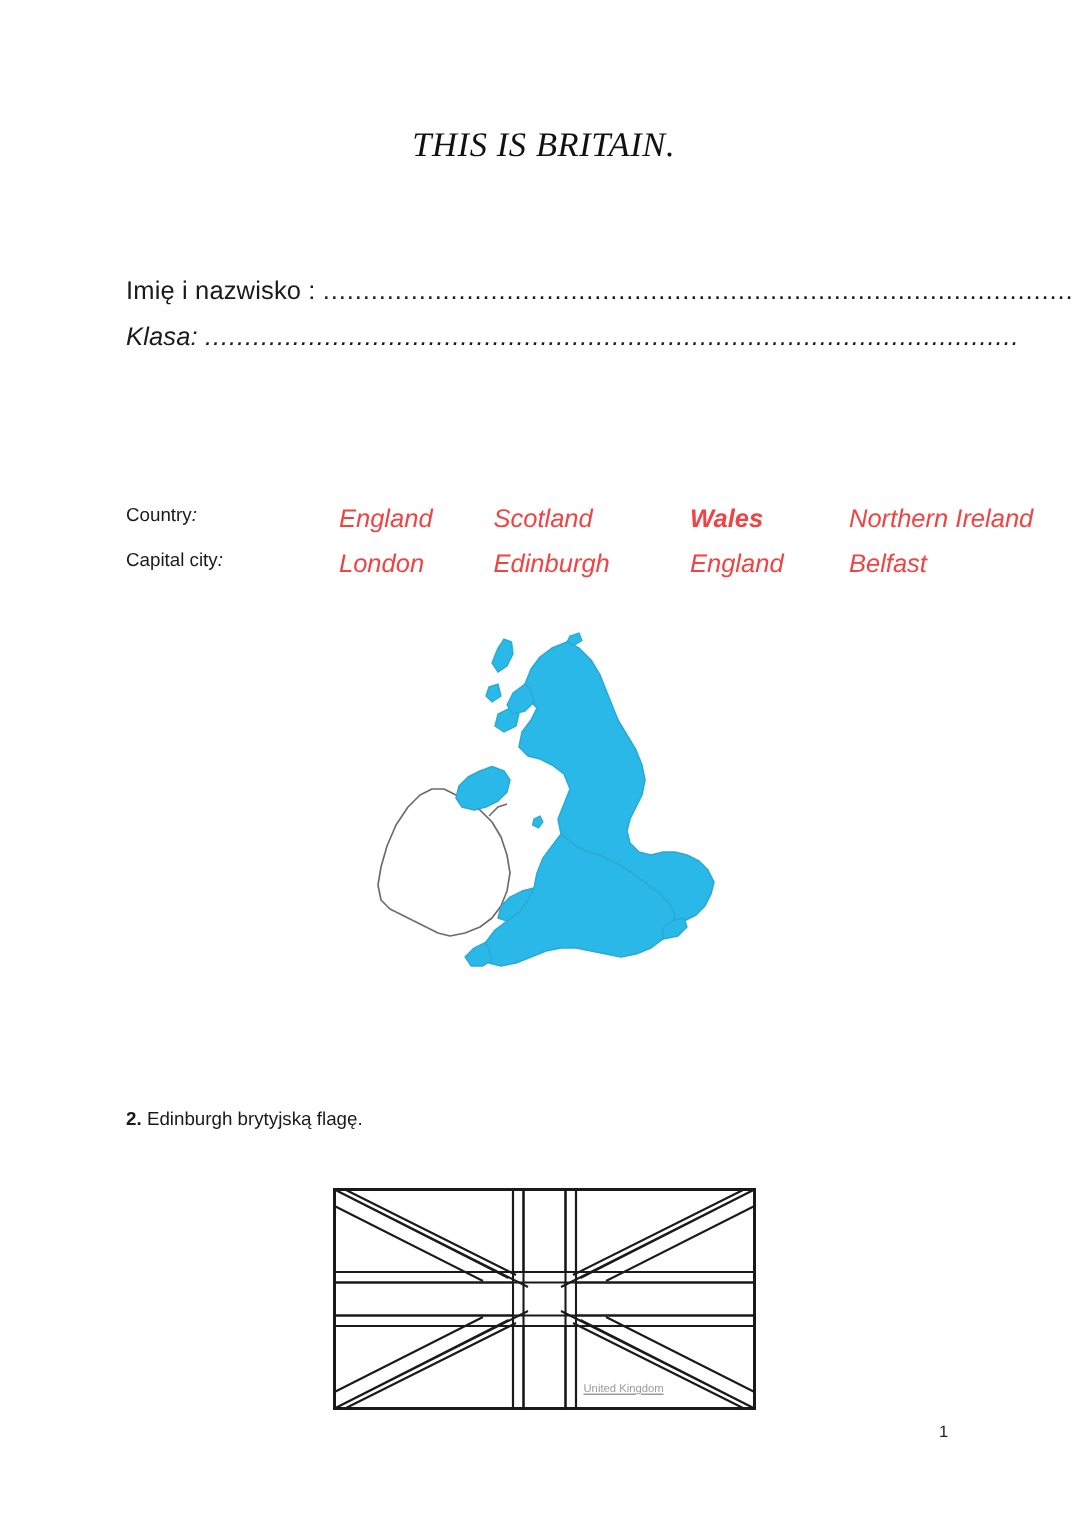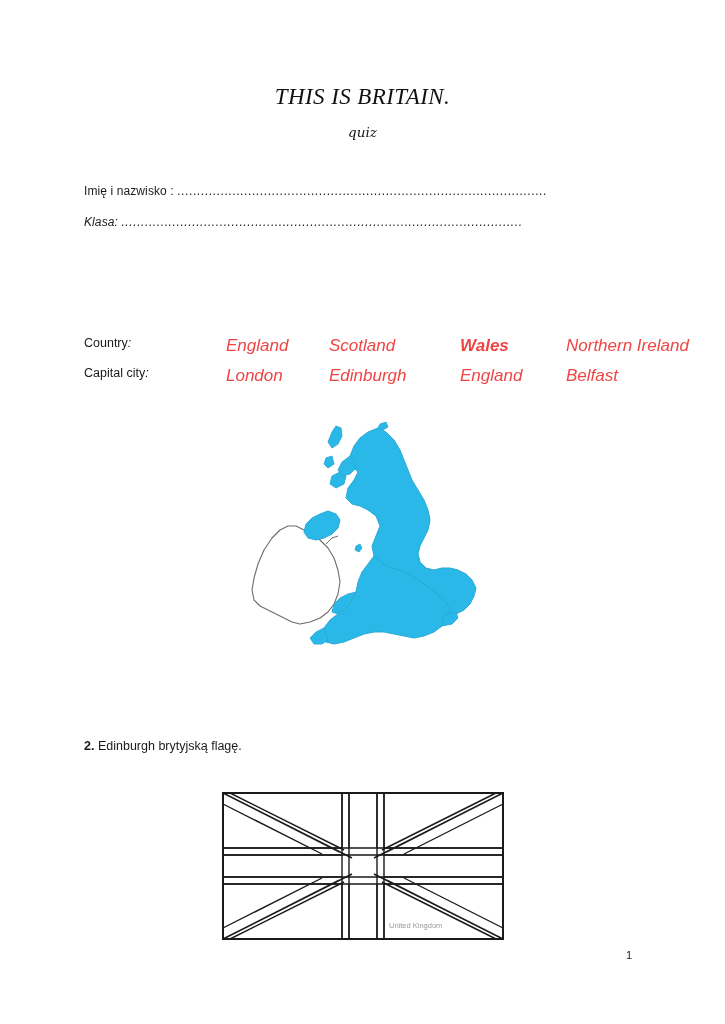--- a/index.html
+++ b/index.html
@@ -39,21 +39,21 @@
     width: 725px;
     text-align: center;
     font-family: "DejaVu Serif", serif;
     font-style: italic;
     font-size: 13.5px;
     color: #111;
   }
   .field-line {
     position: absolute;
     left: 84px;
-    font-size: 12px;
+    font-size: 17px;
     color: #1a1a1a;
     white-space: nowrap;
     letter-spacing: 0.1px;
   }
   .field-name { top: 184px; }
   .field-class { top: 215px; font-style: italic; }
   .dots {
     letter-spacing: 0.6px;
   }
   .q1 {
@@ -110,36 +110,36 @@
     top: 792px;
     width: 282px;
     height: 148px;
   }
   .flag-credit {
     position: absolute;
     left: 389px;
     top: 921px;
     font-size: 7.5px;
     color: #9a9a9a;
+    text-decoration: underline;
   }
   .page-num {
     position: absolute;
     left: 626px;
     top: 949px;
     font-size: 11px;
     color: #222;
   }
 </style>
 </head>
 <body>
 
 <div class="page">
 
   <div class="title">THIS IS BRITAIN.</div>
-  <div class="subtitle">quiz</div>
 
   <div class="field-line field-name">
     <span>Imię i nazwisko :</span>
     <span class="dots">..............................................................................................</span>
   </div>
 
   <div class="field-line field-class">
     <span>Klasa:</span>
     <span class="dots">......................................................................................................</span>
   </div>

